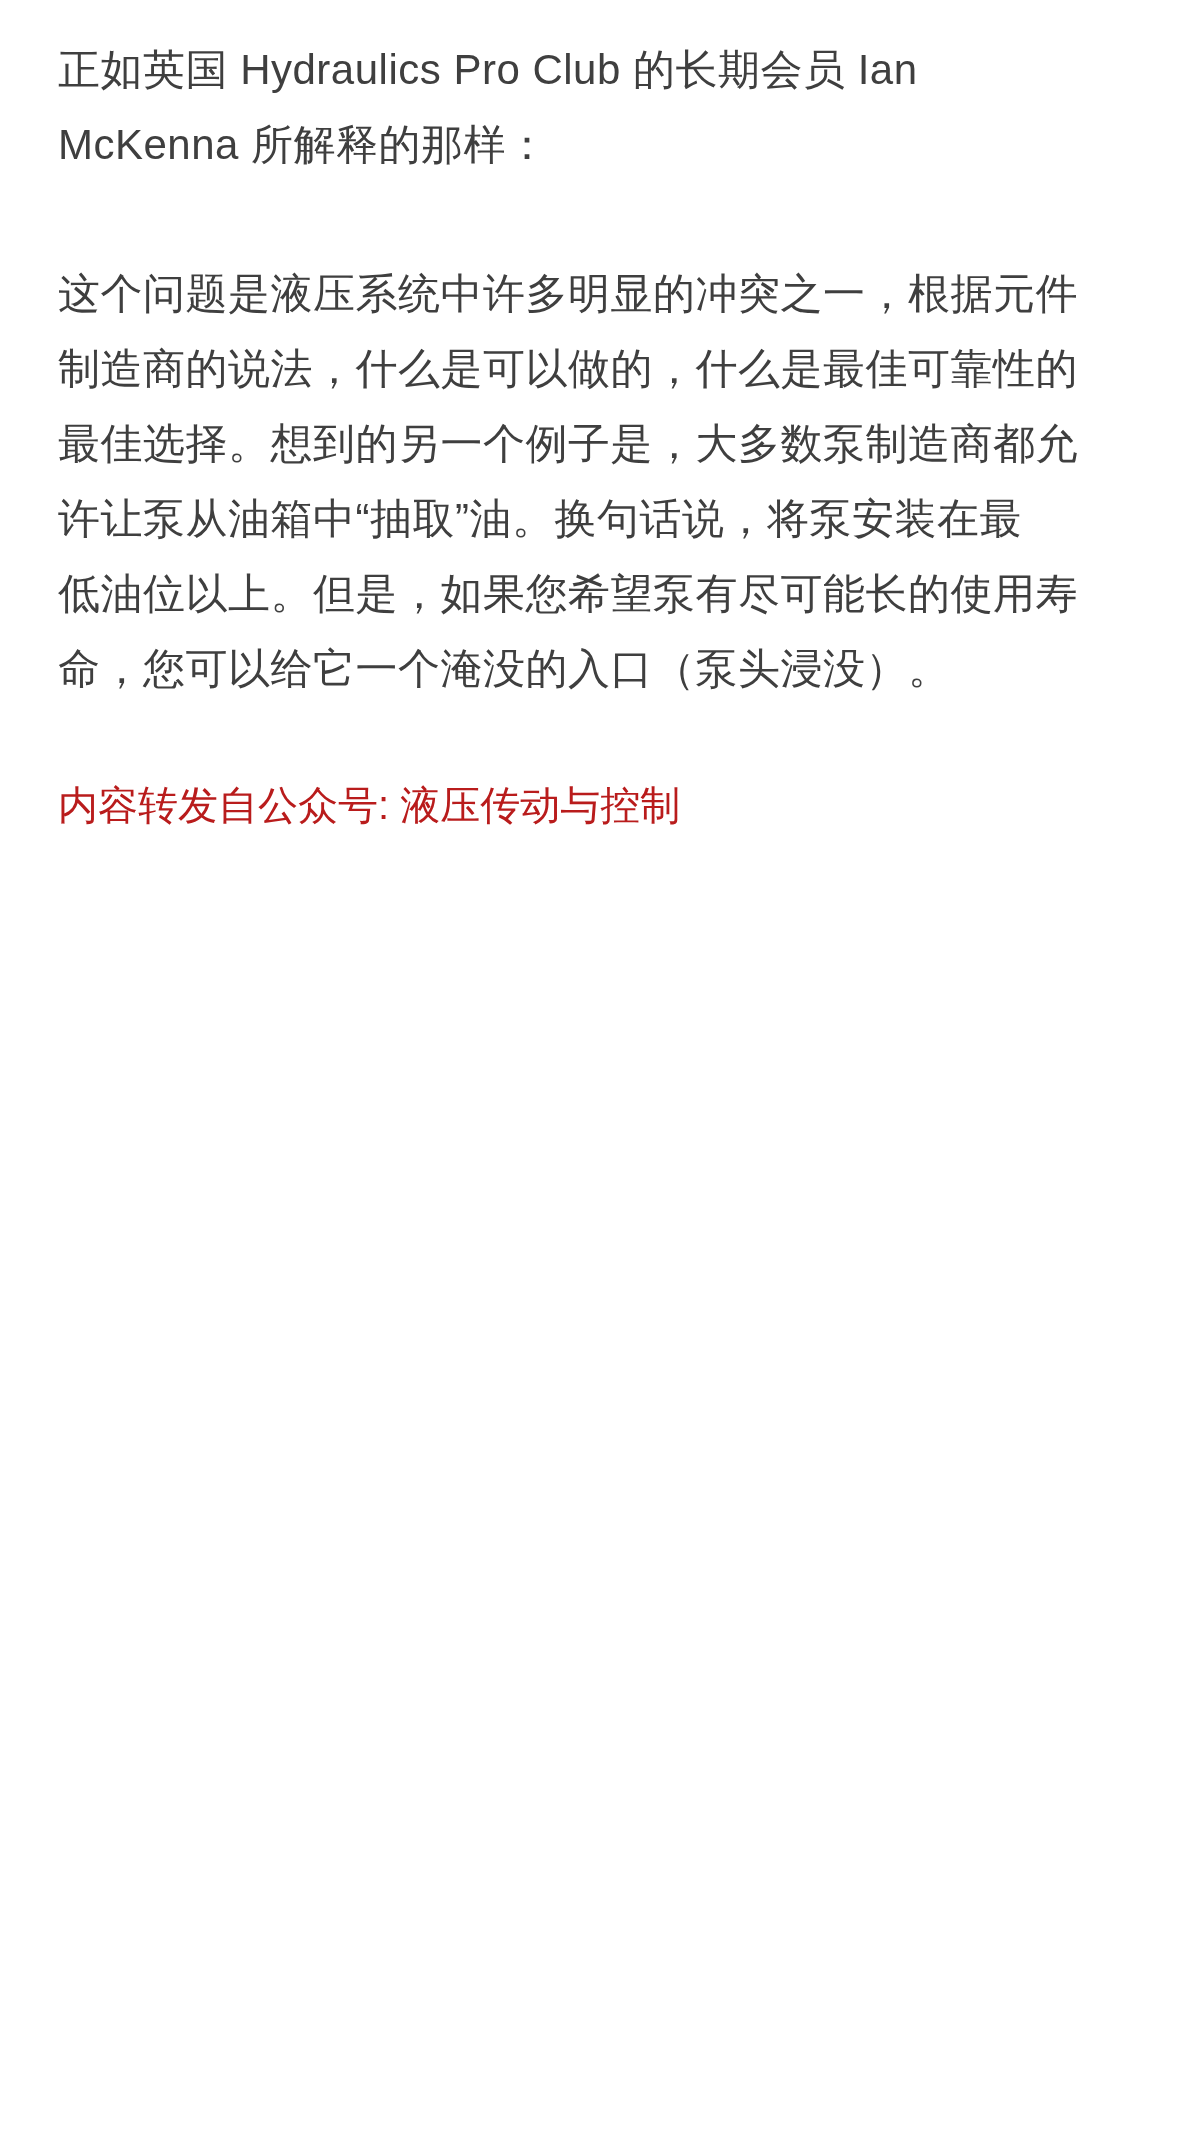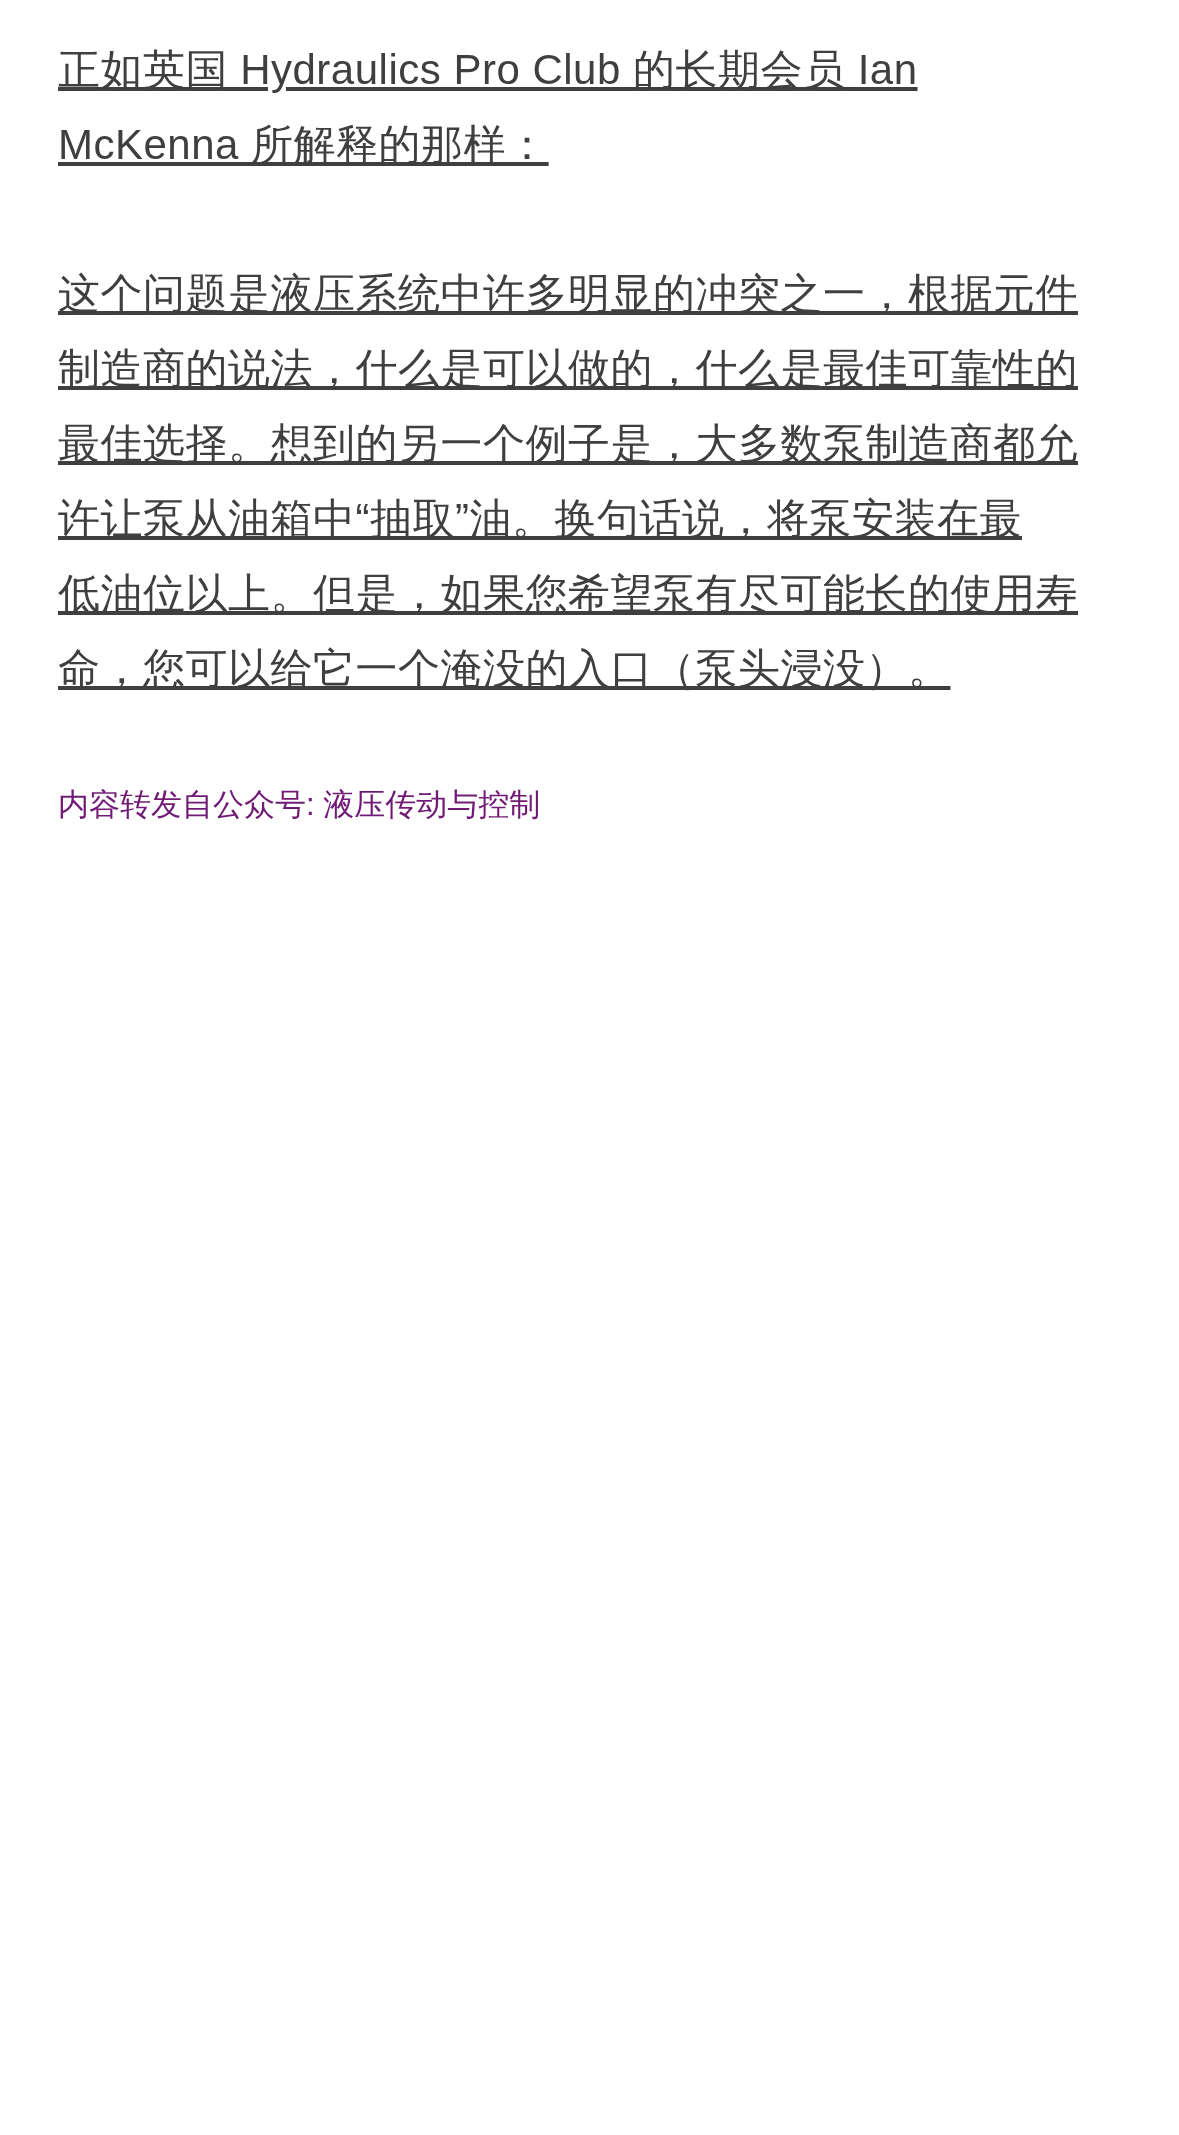--- a/index.html
+++ b/index.html
@@ -14,26 +14,25 @@
     padding: 32px 56px 0 58px;
   }
   .para {
     font-size: 42px;
     line-height: 75px;
     color: #3f3f3f;
     letter-spacing: 0.5px;
     white-space: pre-line; 
     margin-bottom: 74px;
     font-weight: 400;
-    text-decoration: underline;
   }
   .attribution {
-    font-size: 31px;
+    font-size: 40px;
     line-height: 50px;
-    color: #701a75;
+    color: #b91c1c;
     margin-top: 14px;
     white-space: pre-line;
   }
 </style>
 </head>
 <body>
 
 <main class="article">
   <p class="para">正如英国 Hydraulics Pro Club 的长期会员 Ian
 McKenna 所解释的那样：</p>

